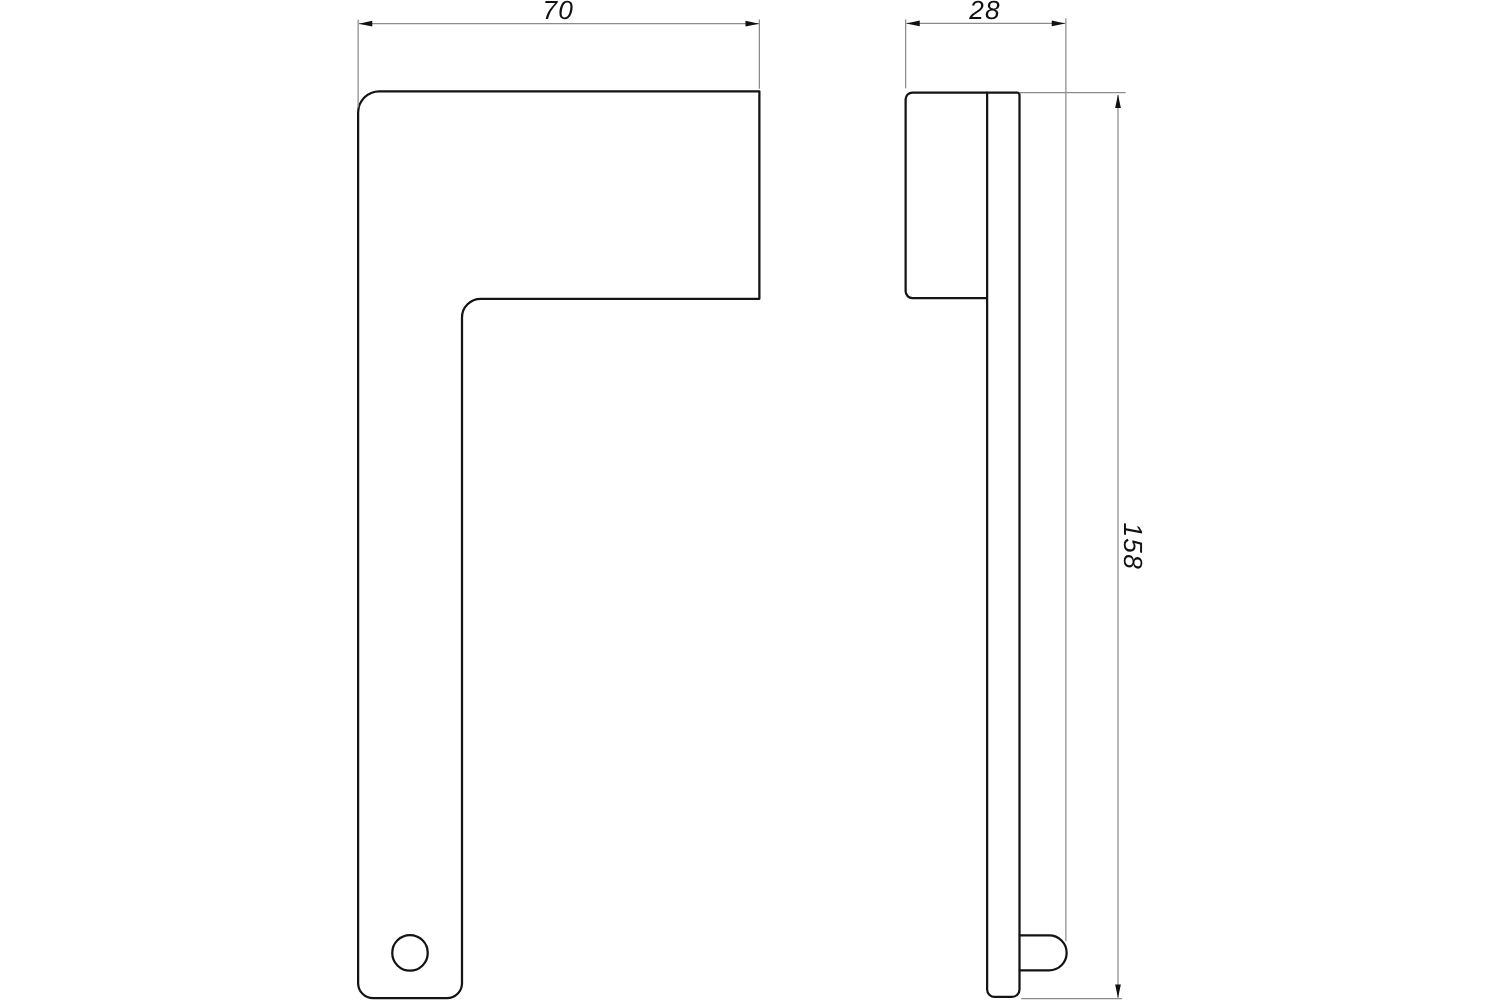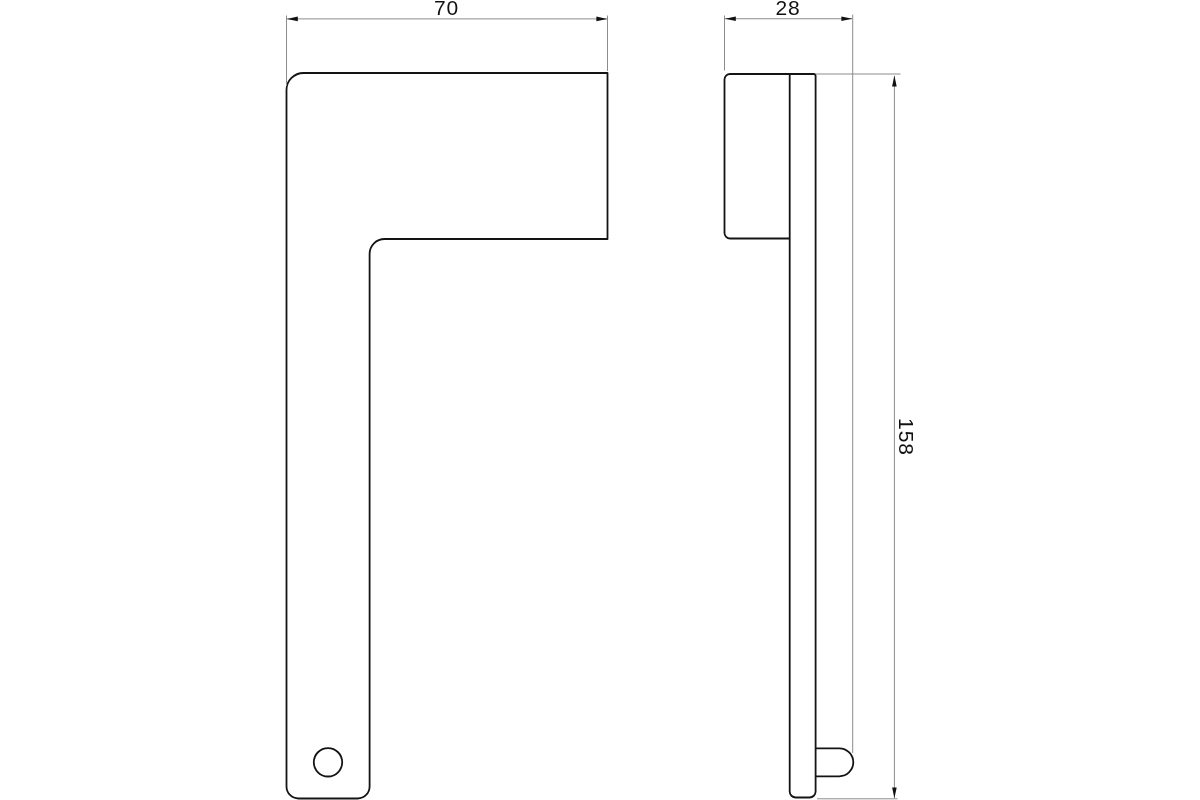--- a/index.html
+++ b/index.html
@@ -1,17 +1,17 @@
 <!DOCTYPE html>
 <html><head>
 <meta charset="utf-8">
 <title>Handle drawing</title>
 <style>
   html,body{margin:0;padding:0;background:#ffffff;}
-  #stage{position:relative;width:1200px;height:800px;background:#0f766e;overflow:hidden;will-change:transform;}
+  #stage{position:relative;width:1200px;height:800px;background:#0f766e;overflow:hidden;will-change:transform;font-style:italic;}
   svg{display:block;}
   text{font-family:"Liberation Sans", sans-serif;fill:#111;}
 </style>
 </head>
 <body>
 <div id="stage">
 <svg width="1200" height="800" viewBox="0 0 1200 800">
 
   <rect x="0" y="0" width="1200" height="800" fill="#ffffff"></rect>
 

